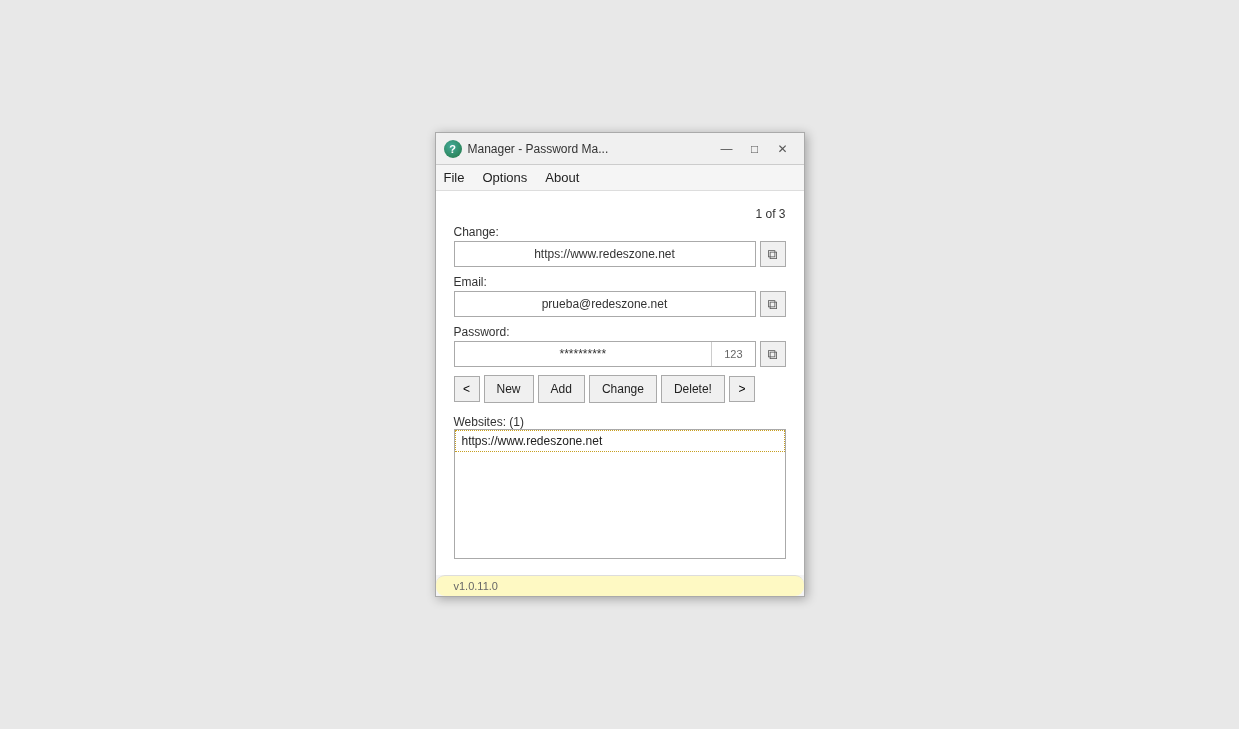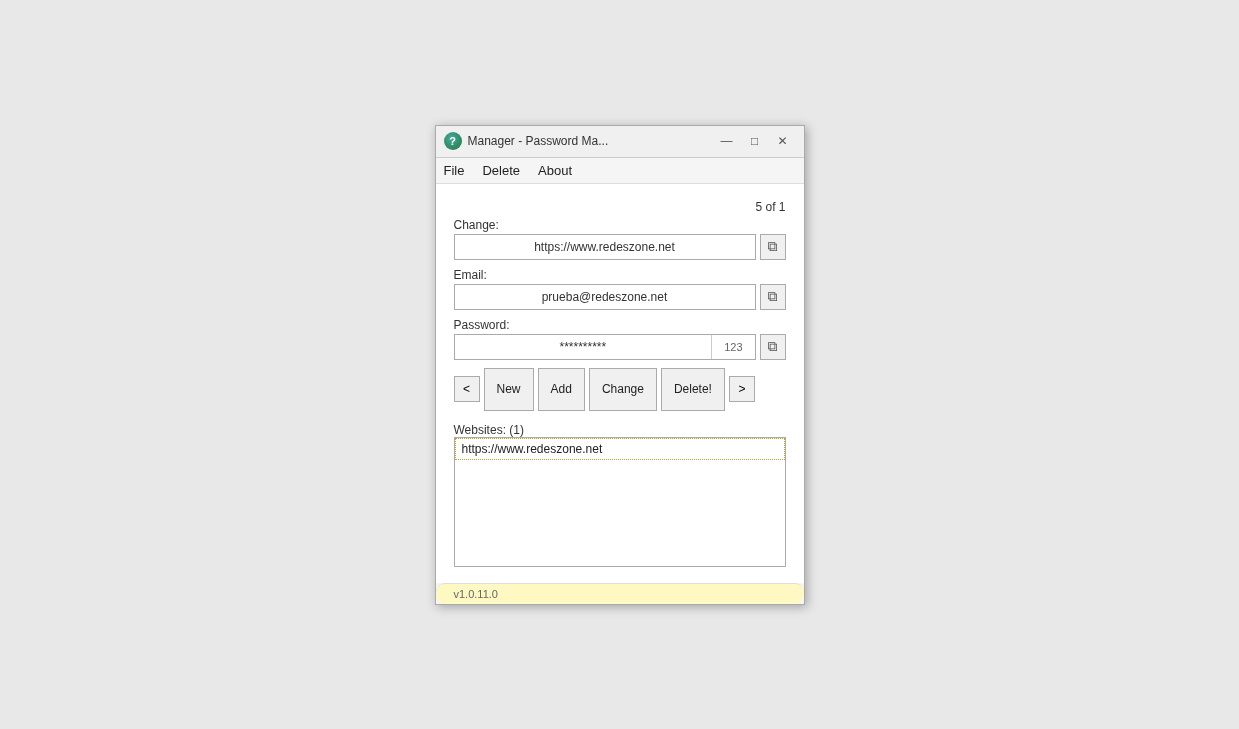--- a/index.html
+++ b/index.html
@@ -209,21 +209,21 @@
       justify-content: center;
     }
 
     .action-btn {
       padding: 4px 12px;
       border: 1px solid #aaa;
       background: #f0f0f0;
       cursor: pointer;
       font-size: 12px;
       color: #222;
-      height: 43px;
+      height: 28px;
     }
 
     .websites-label {
       font-size: 12px;
       color: #333;
     }
 
     .websites-list {
       border: 1px solid #aaa;
       height: 130px;
@@ -266,28 +266,28 @@
     </div>
     <div class="title-bar-controls">
       <button class="title-bar-btn">—</button>
       <button class="title-bar-btn">□</button>
       <button class="title-bar-btn close">✕</button>
     </div>
   </div>
 
   <div class="menu-bar">
     <div class="menu-item">File</div>
-    <div class="menu-item">Delete</div>
+    <div class="menu-item">Options</div>
     <div class="menu-item">About</div>
   </div>
 
   <div class="content">
 
     <div class="record-nav">
-      <span>5 of 1</span>
+      <span>1 of 3</span>
     </div>
 
     <div class="field-label">Change:</div>
     <div class="field-row">
       <input class="field-input" type="text" value="https://www.redeszone.net" style="">
       <button class="copy-btn">
         <span class="copy-icon">⧉</span>
       </button>
     </div>
 

